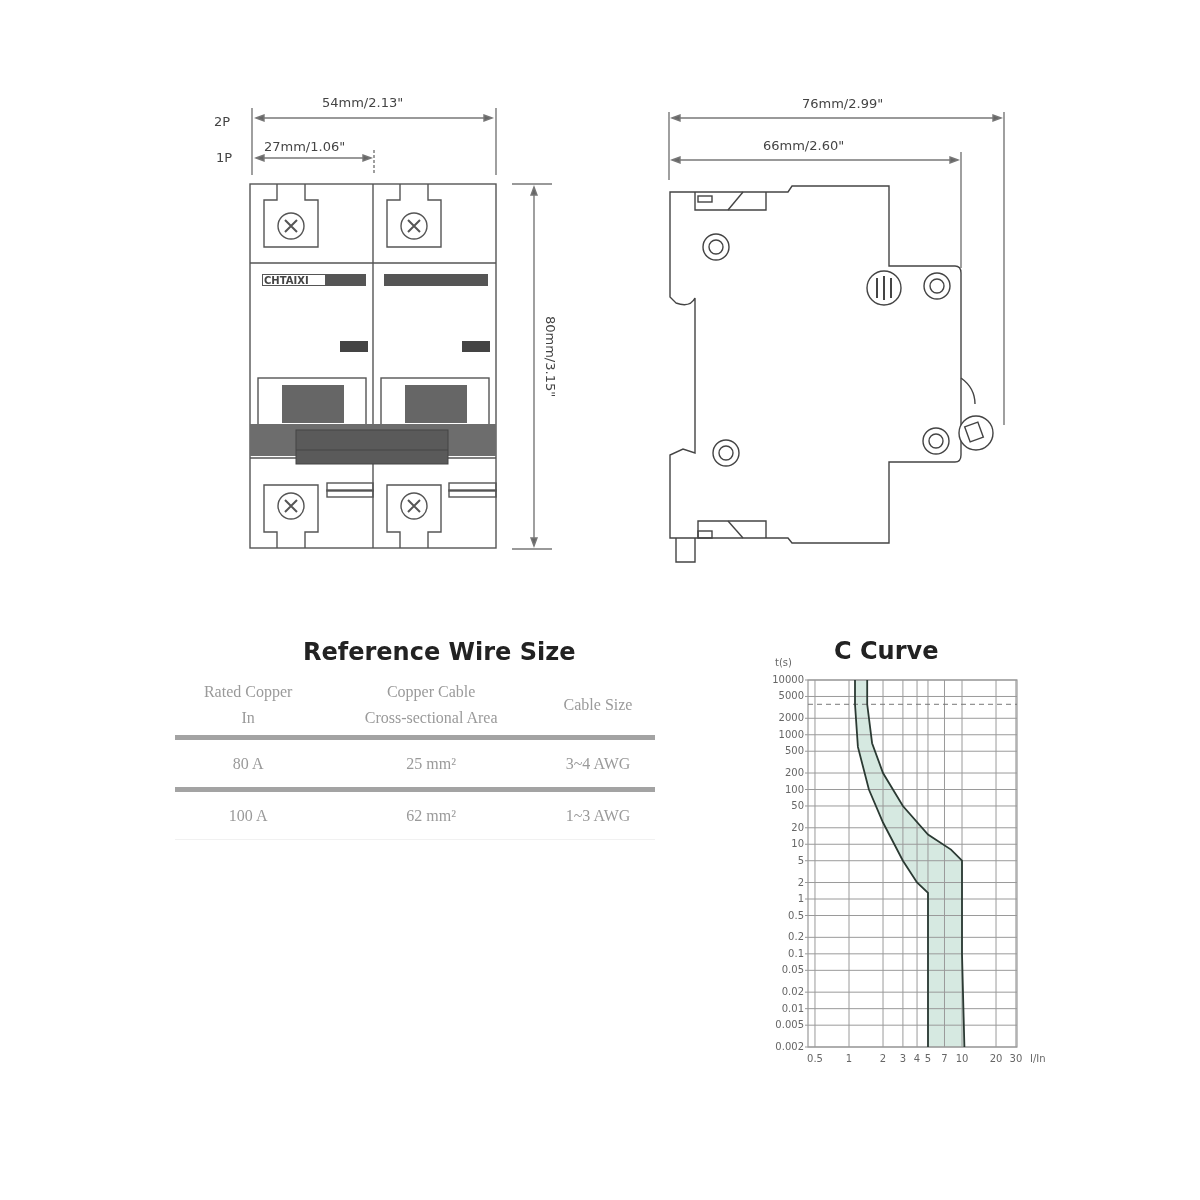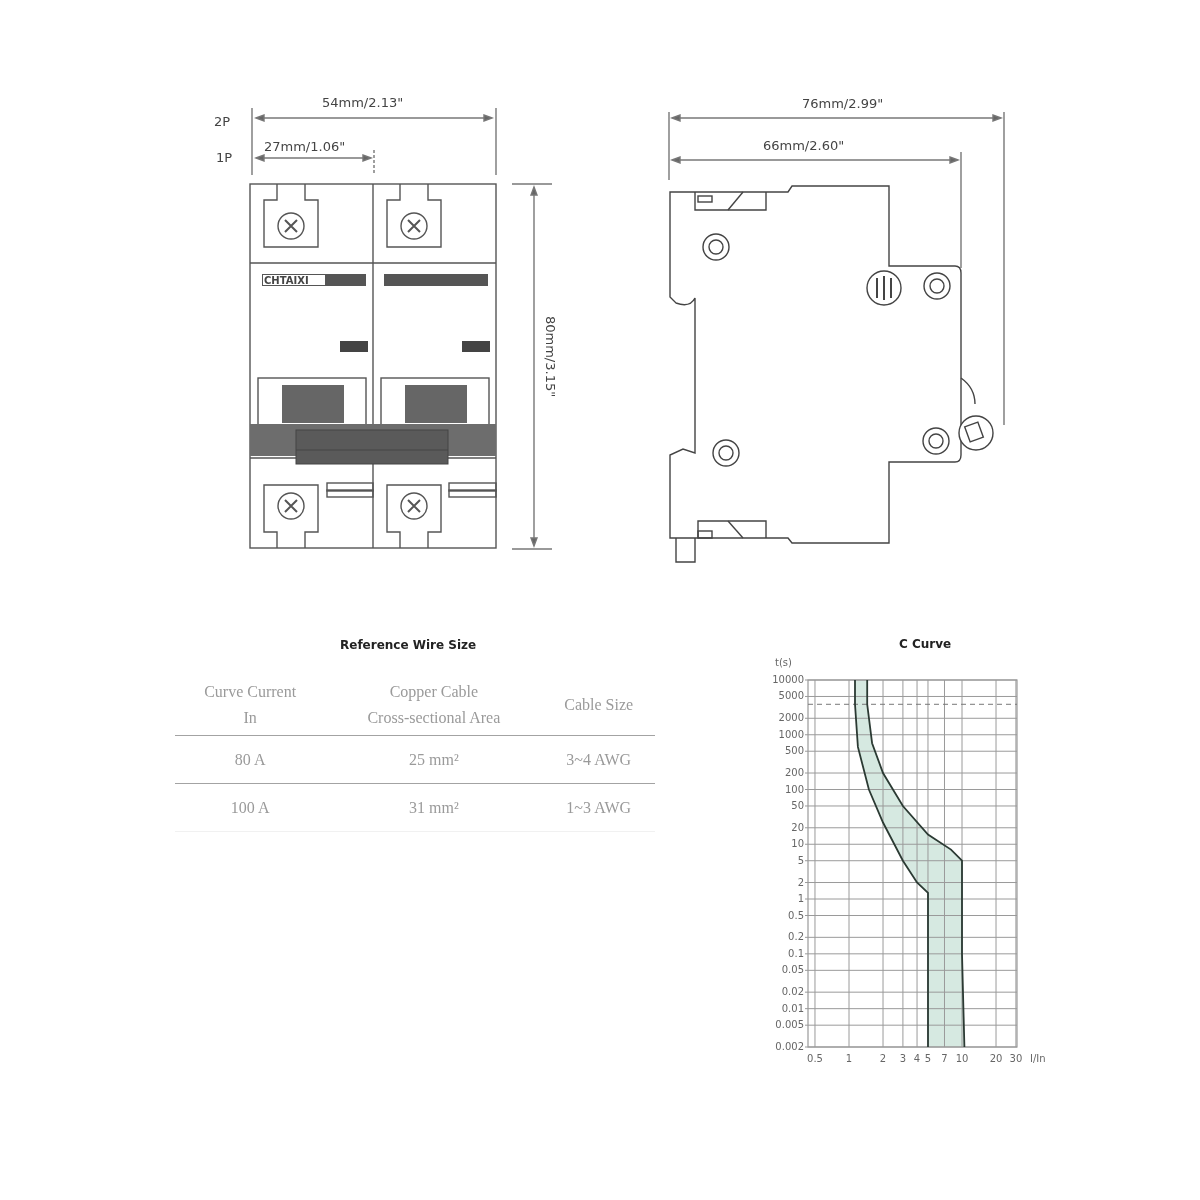--- a/index.html
+++ b/index.html
@@ -1,25 +1,25 @@
 <!DOCTYPE html>
 <html><head>
 <meta charset="utf-8">
 <style>
   html, body { margin:0; padding:0; background:#ffffff; }
   body { width:1200px; height:1200px; position:relative; overflow:hidden;
          font-family:"DejaVu Sans", sans-serif; color:#333; }
   .abs { position:absolute; }
   svg text { font-family:"DejaVu Sans", sans-serif; }
   .dim-label { font-size:13px; fill:#444; }
-  .title { position:absolute; font-family:"DejaVu Sans", sans-serif; font-weight:bold; color:#222; font-size:12px;margin-left:37px; }
+  .title { position:absolute; font-family:"DejaVu Sans", sans-serif; font-weight:bold; color:#222; font-size:24px; }
   .tbl { position:absolute; left:175px; top:675px; width:480px; border-collapse:collapse; }
   .tbl th, .tbl td { font-family:"Liberation Serif", serif; color:#9a9a9a; font-weight:normal; text-align:center; font-size:16px; }
   .tbl th { height:60px; line-height:26px; padding:0; }
-  .tbl td { height:47px; border-top:1px solid #a3a3a3; padding:0; }
+  .tbl td { height:47px; border-top:5px solid #a3a3a3; padding:0; }
   .tbl tr:last-child td { border-bottom:1px solid #f1f1f1; }
   .tick { font-size:10px; fill:#666; font-family:"DejaVu Sans", sans-serif; }
 </style>
 </head>
 <body>
 
 <div class="abs" style="left:200px;top:90px;width:380px;height:480px;">
   <svg width="380" height="480" viewBox="200 90 380 480" xmlns="http://www.w3.org/2000/svg">
 
     <g stroke="#777" stroke-width="1.4" fill="#666">
@@ -141,40 +141,40 @@
     </g>
     <rect x="967" y="424" width="14" height="16" fill="none" stroke="#444" stroke-width="1.4" transform="rotate(-20 974 432)"></rect>
     <path d="M961 378 Q975 388 975 404" fill="none" stroke="#444" stroke-width="1.4"></path>
   </svg>
 </div>
 
 <div class="title" style="left:303px;top:638px;">Reference Wire Size</div>
 <table class="tbl">
   <thead>
     <tr>
-      <th><span>Curve Current</span><br><span>In</span></th>
+      <th><span>Rated Copper</span><br><span>In</span></th>
       <th><span>Copper Cable</span><br><span>Cross-sectional Area</span></th>
       <th><span>Cable Size</span></th>
     </tr>
   </thead>
   <tbody>
     <tr>
       <td>80 A</td>
       <td>25 mm²</td>
       <td>3~4 AWG</td>
     </tr>
     <tr>
       <td>100 A</td>
-      <td>31 mm²</td>
+      <td>62 mm²</td>
       <td>1~3 AWG</td>
     </tr>
   </tbody>
 </table>
 
-<div class="title" style="left:862px;top:637px;">C Curve</div>
+<div class="title" style="left:834px;top:637px;">C Curve</div>
 <div class="abs" style="left:760px;top:650px;width:310px;height:420px;">
   <svg id="curve-svg" width="310" height="420" viewBox="760 650 310 420" xmlns="http://www.w3.org/2000/svg">
     <g id="band-layer">
         <path d="M854.9978641136264 680 L854.9978641136264 704.292438082991 L857.9474808033816 746.8962190414956 L868.8983122732919 789.5 L883.0163895100299 822.462784525206 L902.9147017833219 860.731392262603 L917.0327790200597 882.518607737397 L927.9836104899701 892.7616014612007 L927.9836104899701 953.8357335436226 L927.9836104899701 1047 L964.394390794903 1047 L962 953.8357335436226 L962 860.731392262603 L951.0491685300897 849.5558232121911 L927.9836104899701 834.6090035667014 L902.9147017833219 805.981392262603 L883.0163895100299 773.018607737397 L872.0655580401195 743.2308823092194 L867.2345842525522 704.292438082991 L867.2345842525522 680 Z" fill="#d6e9e1" stroke="none"></path>
       </g>
     <g id="grid-layer">
         <rect x="808" y="680" width="209" height="367" fill="none" stroke="#9a9a9a" stroke-width="1.2"></rect>
         <line x1="814.9836104899701" y1="680" x2="814.9836104899701" y2="1047" stroke="#9a9a9a" stroke-width="1"></line>
         <line x1="849" y1="680" x2="849" y2="1047" stroke="#9a9a9a" stroke-width="1"></line>
         <line x1="883.0163895100299" y1="680" x2="883.0163895100299" y2="1047" stroke="#9a9a9a" stroke-width="1"></line>

